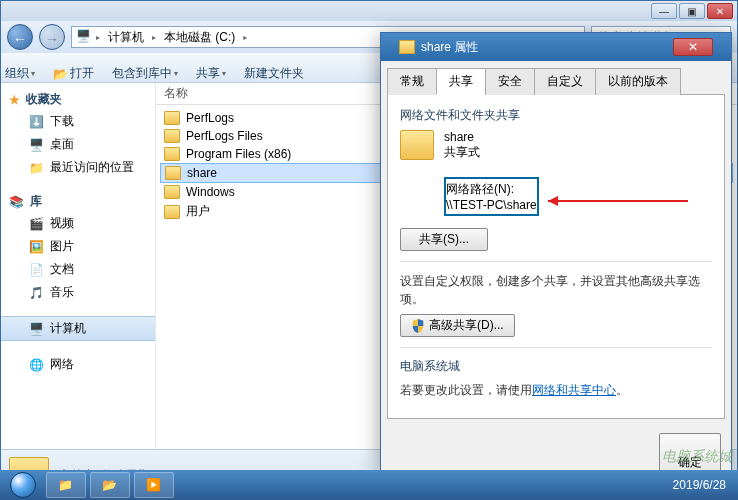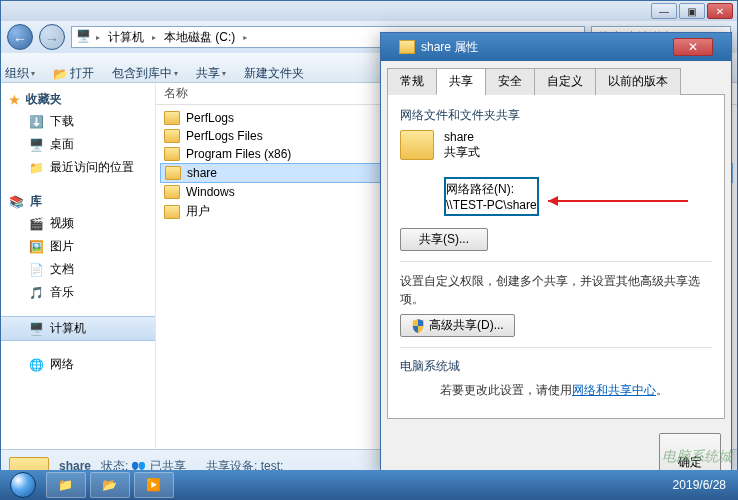--- a/index.html
+++ b/index.html
@@ -198,21 +198,20 @@
         <div class="file-item">
             <span class="folder-ico"></span>
             <span>用户</span>
           </div>
       </div>
     </div>
   </div>
   <div class="statusbar">
     <div class="status-folder"></div>
     <div class="status-info">
-      <div><b>share</b>&nbsp;&nbsp;&nbsp;<span>状态:</span> <span>👥</span> <span>已共享</span>&nbsp;&nbsp;&nbsp;&nbsp;&nbsp;&nbsp;<span>共享设备:</span> <span>test;</span></div>
       <div><span>文件夹</span>&nbsp;&nbsp;<span>修改日期:</span> <span>2019/6/28 8:57</span></div>
     </div>
   </div>
 </div>
 
 <div class="dialog">
   <div class="dlg-title">
     <span class="dlg-title-ico"></span>
     <span>share 属性</span>
     <div class="dlg-close">✕</div>
@@ -243,21 +242,21 @@
       <div class="desc">设置自定义权限，创建多个共享，并设置其他高级共享选项。</div>
       <div class="adv-btn">
         <svg class="shield" viewBox="0 0 16 16">
             <path fill="#f0c040" d="M8 0 L14 2 L14 8 Q14 14 8 16 Q2 14 2 8 L2 2 Z"></path>
             <path fill="#3070c0" d="M8 0 L14 2 L14 8 L8 8 Z M2 8 L8 8 L8 16 Q2 14 2 8 Z"></path>
           </svg>
         <span>高级共享(D)...</span>
       </div>
       <hr class="sep">
       <div class="section-title">电脑系统城</div>
-      <div class="desc" style="margin-top:6px;margin-left:40px;">
+      <div class="desc" style="margin-top:6px;">
         <span>若要更改此设置，请使用</span><span class="link">网络和共享中心</span>。
       </div>
     </div>
   </div>
   <div class="dlg-buttons">
     <div class="dlg-btn">确定</div>
   </div>
 </div>
 
 <svg class="red-arrow" width="150" height="14">

